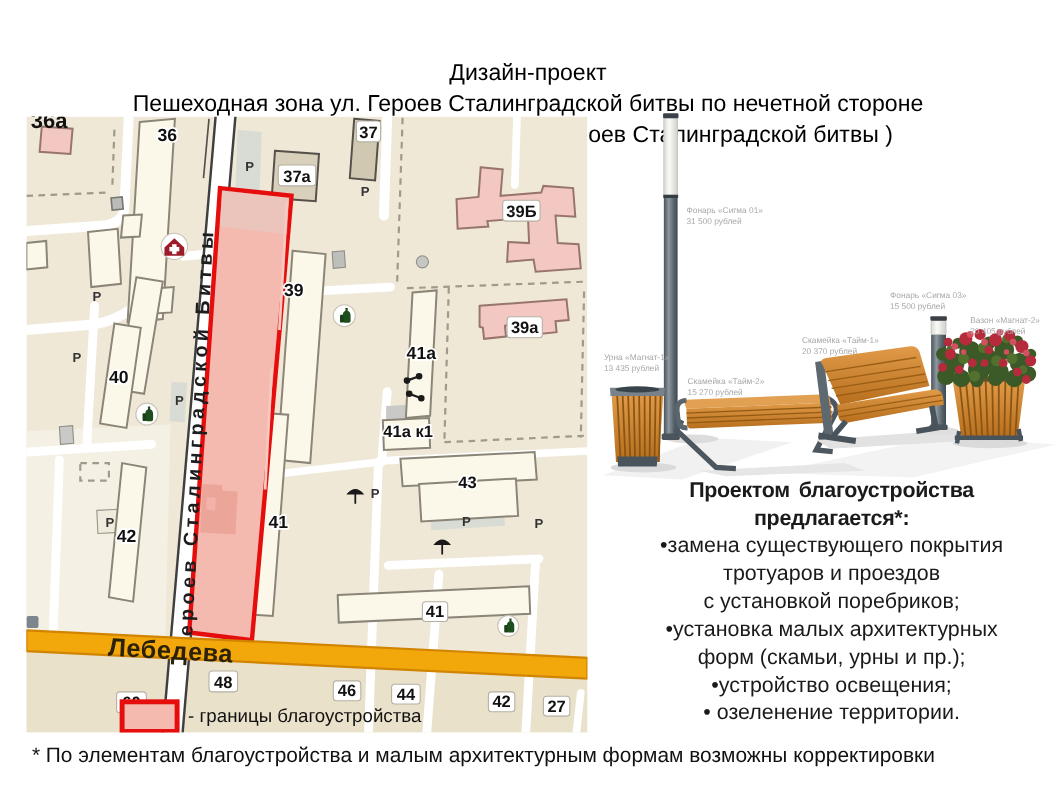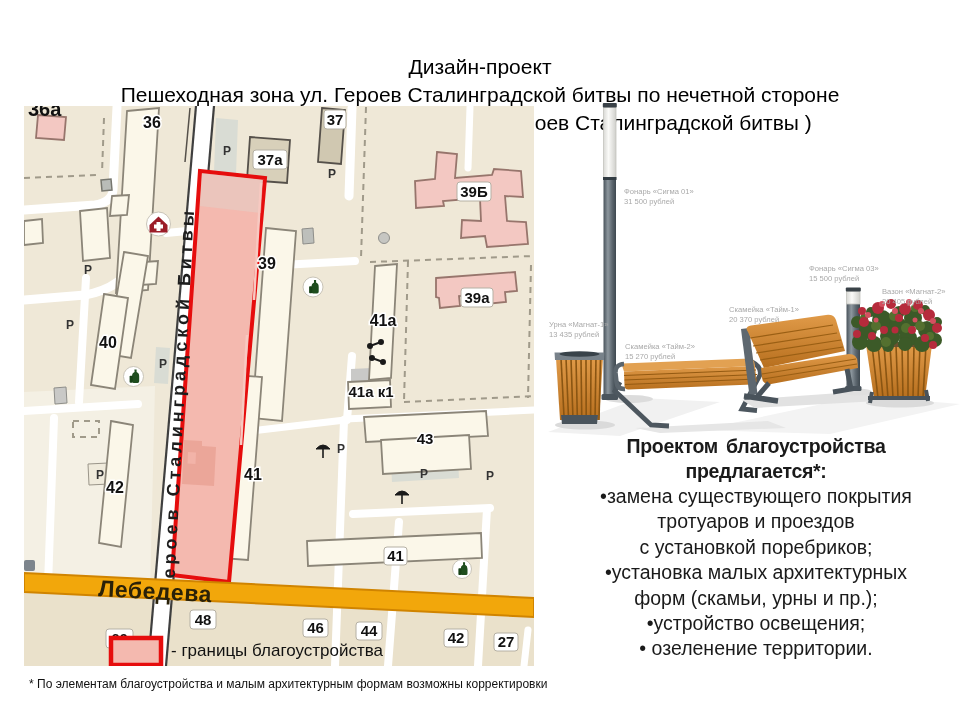--- a/index.html
+++ b/index.html
@@ -1,21 +1,21 @@
 <!DOCTYPE html>
 <html><head><meta charset="utf-8">
 <style>
 html,body{margin:0;padding:0;width:960px;height:720px;background:#fff;overflow:hidden;
 font-family:"Liberation Sans",sans-serif;}
 .abs{position:absolute;}
 #title{left:0;top:5px;width:960px;text-align:center;font-weight:normal;font-size:21px;line-height:28px;color:#000;margin-top:48px;}
 #rtext{left:544px;top:434px;width:424px;text-align:center;color:#1a1a1a;font-size:19.5px;line-height:25.4px;}
 #rtext .b{font-weight:bold;font-size:19.5px;line-height:25px;letter-spacing:-0.3px;word-spacing:3px;}
 #legendtxt{left:171px;top:641px;font-size:17px;color:#111;text-align:center;}
-#footnote{left:29px;top:677px;font-size:12px;color:#111;}
+#footnote{left:29px;top:677px;font-size:19px;color:#111;}
 </style></head>
 <body>
 
 <div id="title" class="abs">Дизайн-проект<br>Пешеходная зона ул. Героев Сталинградской битвы по нечетной стороне<br>(от дома №37а до дома №41 по ул. Героев Сталинградской битвы )</div>
 
 <svg id="map" class="abs" style="left:24px;top:106px" width="510" height="560" viewBox="24 106 510 560" preserveAspectRatio="none">
 <defs>
       <g id="bottle">
         <path d="M-1.1,-7 h2.2 v2.6 q2.6,1 2.6,4.4 v4.8 q0,1.6 -1.6,1.6 h-4 q-1.6,0 -1.6,-1.6 v-4.8 q0,-3.4 2.6,-4.4 Z" fill="#1e4d1e"></path>
         <rect x="-5.9" y="-0.8" width="3.1" height="7" rx="0.8" fill="#174217"></rect>

